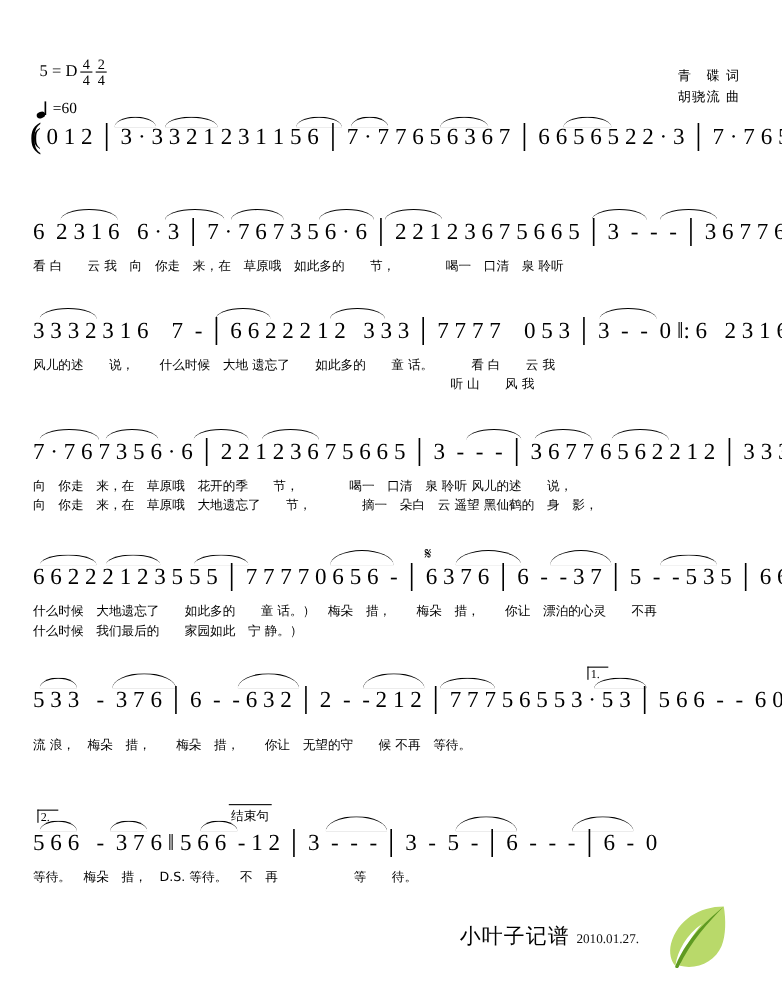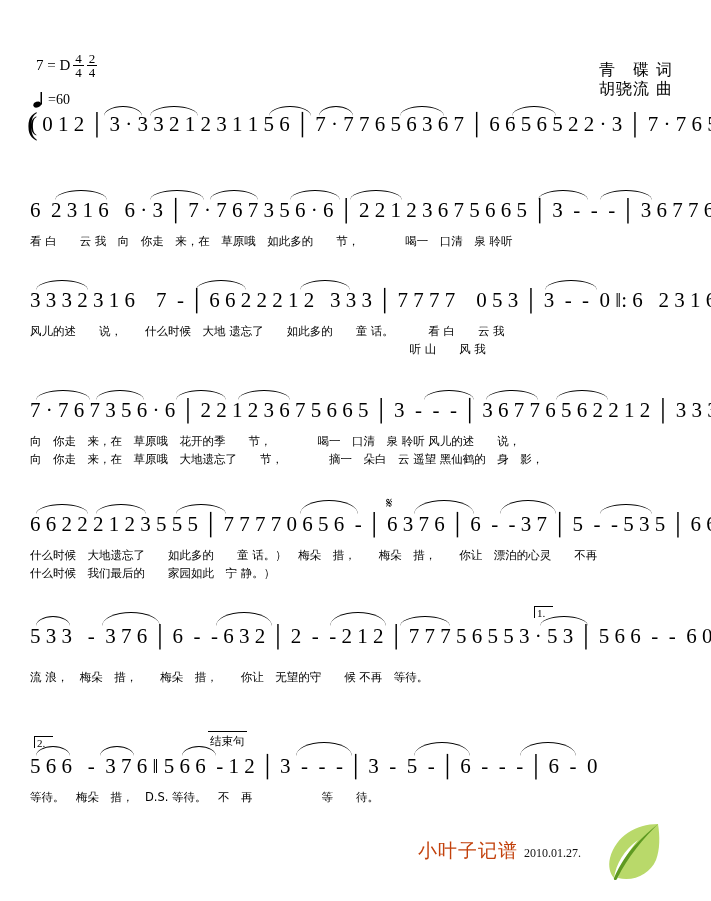--- a/index.html
+++ b/index.html
@@ -32,21 +32,21 @@
   .frac{display:inline-block;text-align:center;line-height:1;font-size:13px;vertical-align:middle;}
   .frac .num{display:block;border-bottom:1px solid #000;padding:0 2px;}
   .frac .den{display:block;padding:0 2px;}
   .tempo{
     position:absolute;top:92px;left:33px;
     font-size:14px;font-family:"Liberation Serif", serif;
     display:flex;align-items:flex-start;gap:2px;
   }
   .credits{
     position:absolute;top:60px;right:38px;text-align:right;
-    font-family:"DejaVu Sans", sans-serif;font-size:16px;line-height:19px;
+    font-family:"DejaVu Sans", sans-serif;font-size:12px;line-height:19px;
     letter-spacing:1px;
   }
 
   
   .row{position:absolute;left:0;width:711px;}
   .notes{
     position:relative;
     font-family:"Liberation Serif", serif;
     font-size:21px;
     white-space:pre;
@@ -83,36 +83,36 @@
   .endmark:after{
     content:"";position:absolute;left:-2px;right:-2px;top:-3px;border-top:1.2px solid #000;
   }
 
   
   .segno{position:absolute;font-size:15px;font-family:"DejaVu Serif",serif;}
 
   
   .sign{
     position:absolute;left:418px;top:838px;
-    font-family:"DejaVu Sans", sans-serif;font-size:19px;letter-spacing:1px;color:#c2410c;
+    font-family:"DejaVu Sans", sans-serif;font-size:19px;letter-spacing:1px;color:#000000;
   }
   .signdate{
     position:absolute;left:524px;top:846px;
     font-family:"Liberation Serif",serif;font-size:12px;color:#111;
   }
   .leaf{position:absolute;left:596px;top:820px;width:70px;height:62px;}
 </style>
 </head>
 <body>
 
 <div class="sheet">
 
 
   <div class="keysig">
-    <span>7 = D</span>
+    <span>5 = D</span>
     <span class="frac">
       <span class="num">4</span>
       <span class="den">4</span>
     </span>
     <span class="frac">
       <span class="num">2</span>
       <span class="den">4</span>
     </span>
   </div>
 

